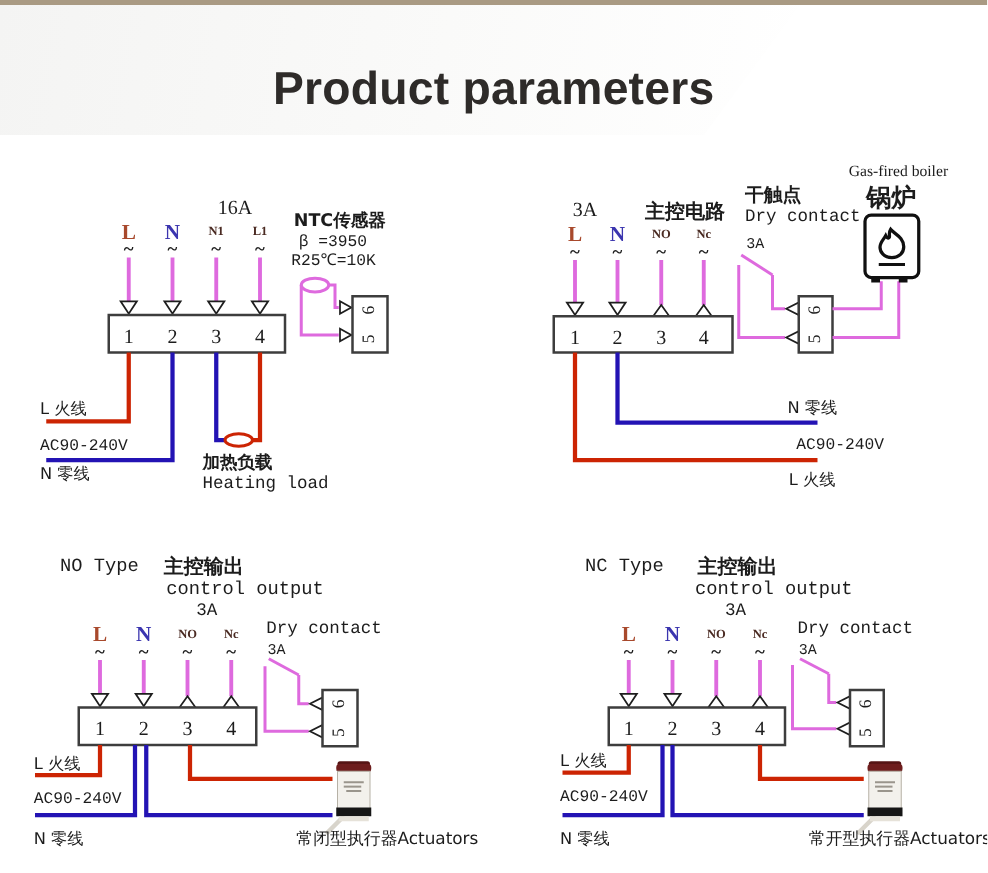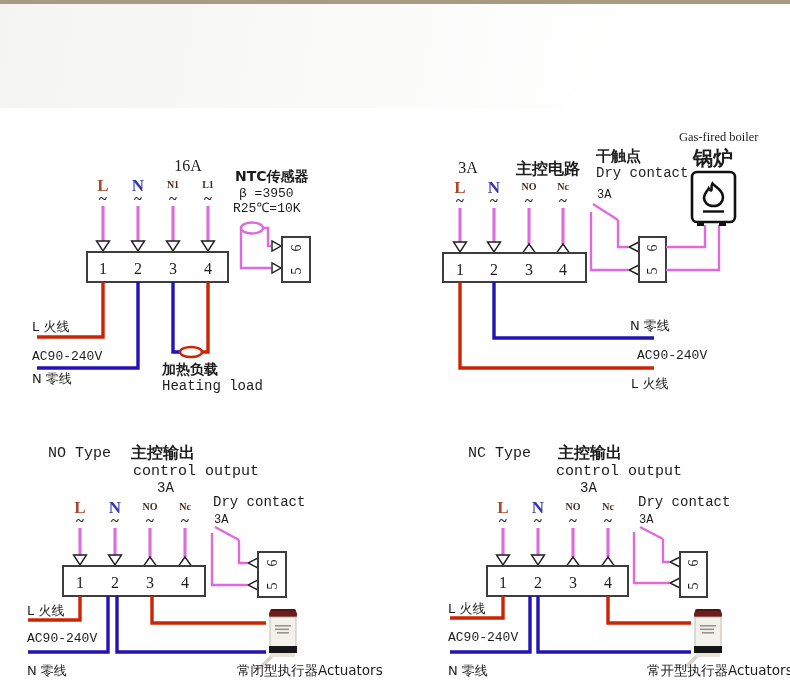--- a/index.html
+++ b/index.html
@@ -30,20 +30,21 @@
   .oval-load{fill:#fff;stroke:var(--red,#cc2403);stroke-width:2.4;}
   .boiler{fill:none;stroke:#101010;stroke-width:2.6;}
   .vnum{dominant-baseline:central;}
 </style>
 </head>
 <body>
 
 <div class="page">
   <div class="topbar"></div>
   <div class="bgfade"></div>
+  <h1 class="title">Product parameters</h1>
 
   <svg class="diagrams" width="790" height="698" viewBox="0 0 790 698">
 
     <defs>
       <g id="actuator">
         <line x1="6" y1="46" x2="-6" y2="58" stroke="#d8d4cb" stroke-width="3.6" stroke-linecap="round"></line>
         <rect x="2" y="1" width="26" height="4" rx="2" fill="#551414"></rect>
         <rect x="1" y="3" width="28" height="7" rx="3" fill="#6e1d1d"></rect>
         <rect x="2" y="9" width="26" height="31" fill="#f3f1ec" stroke="#b6b1a6" stroke-width="0.8"></rect>
         <rect x="7" y="17" width="16" height="1.6" fill="#9a958c"></rect>

